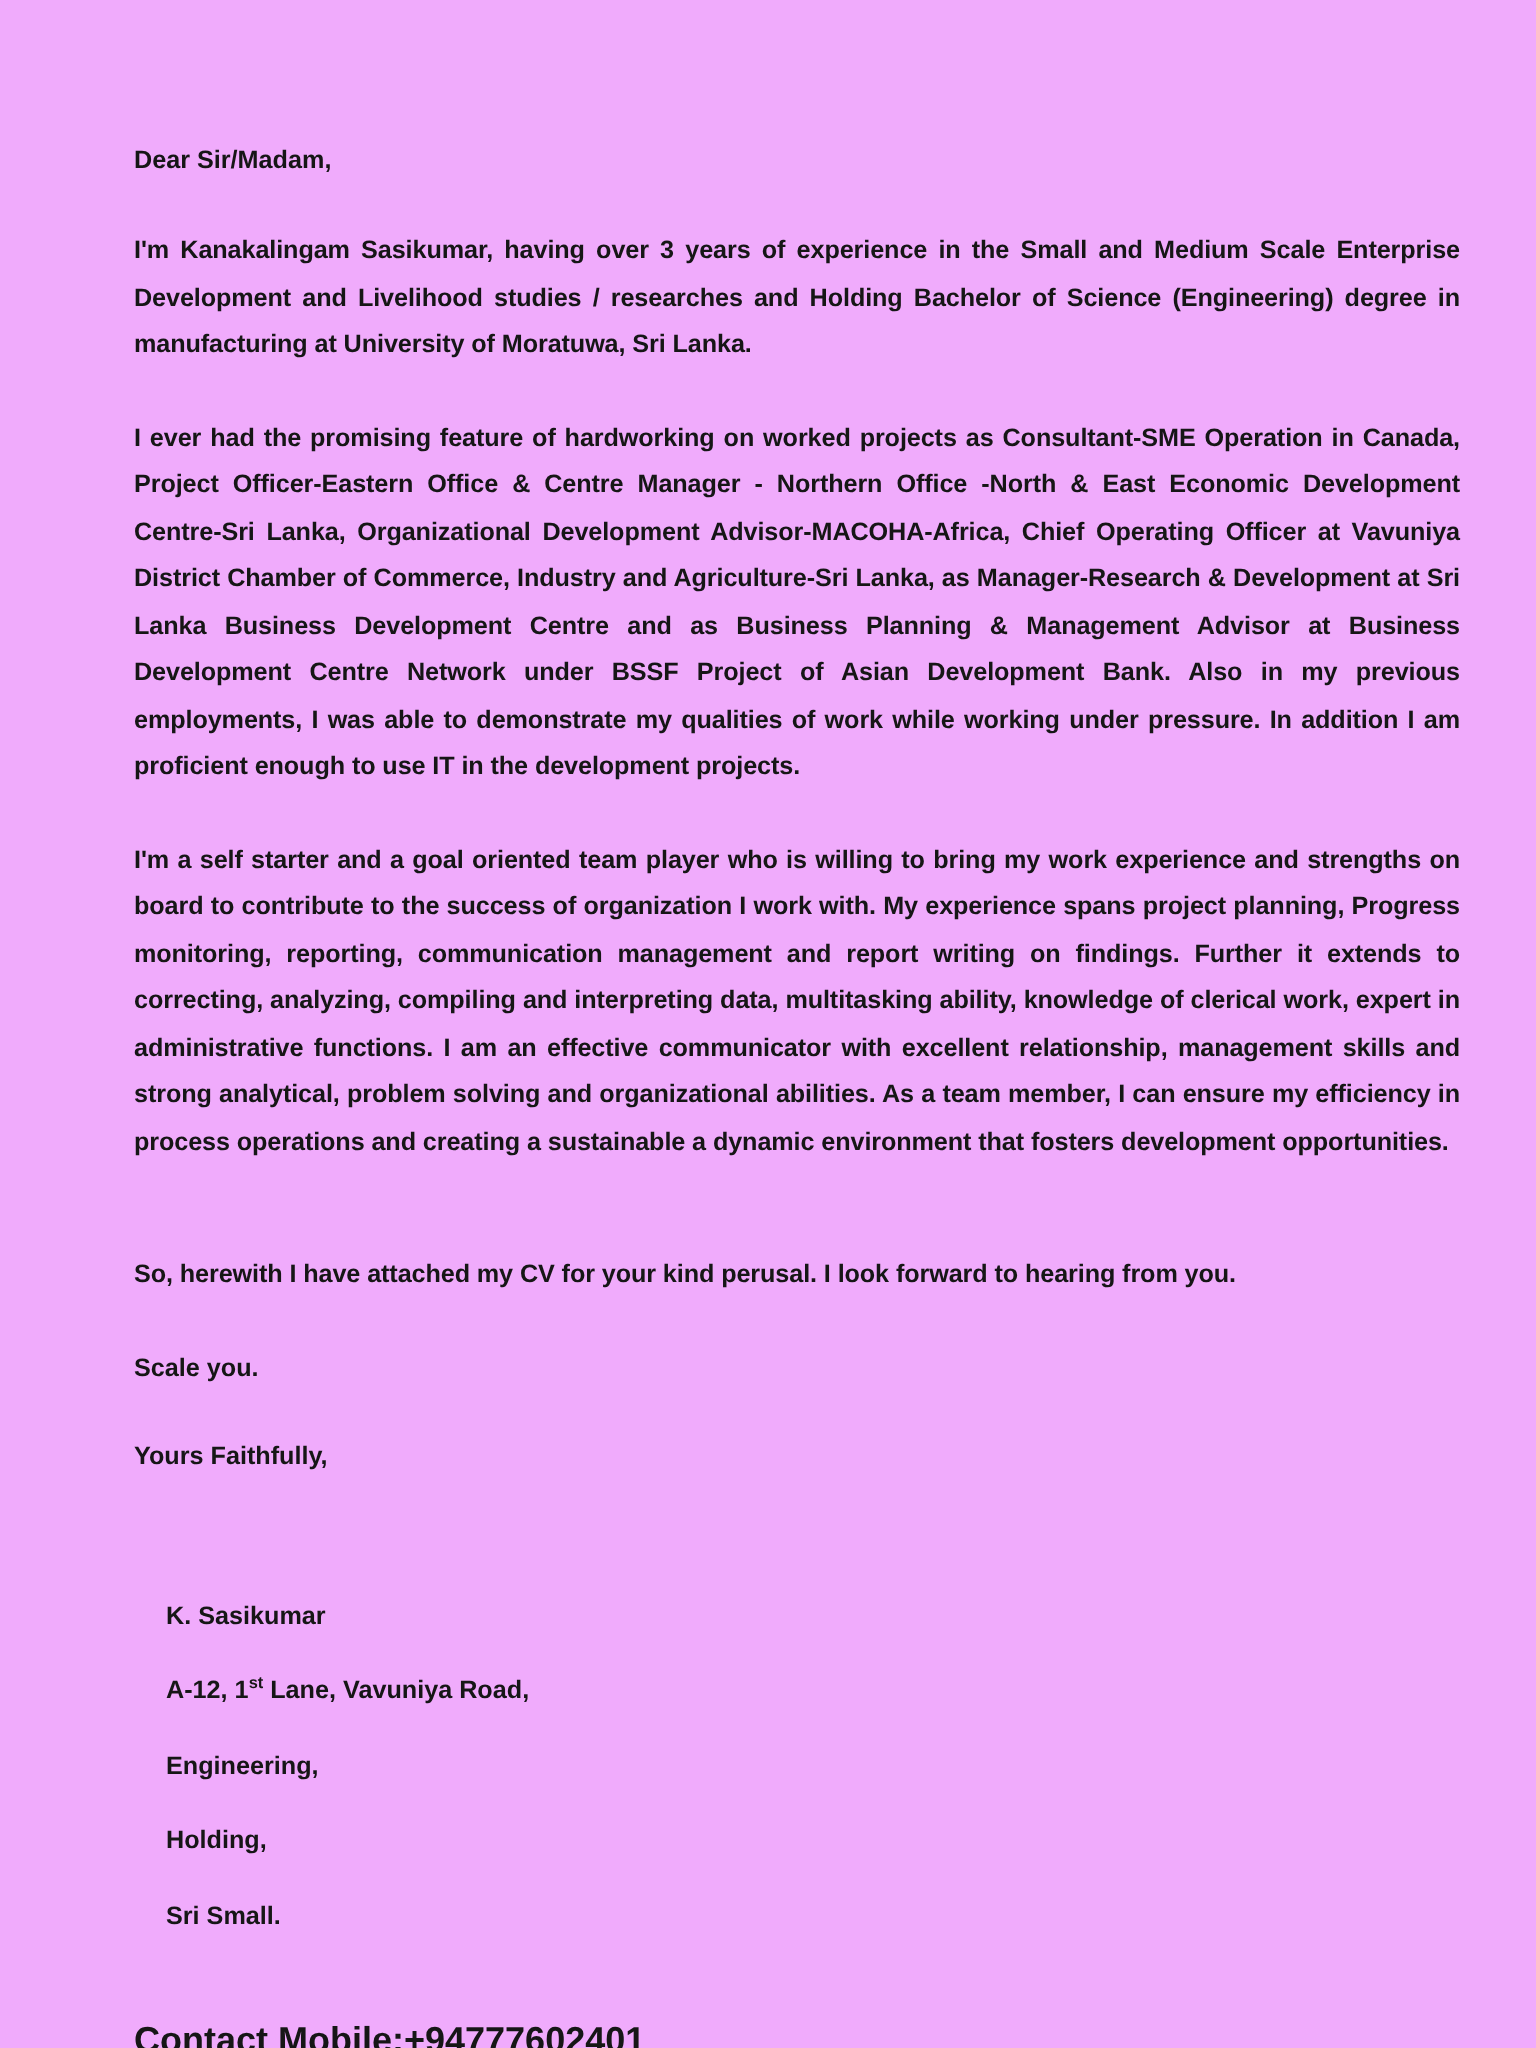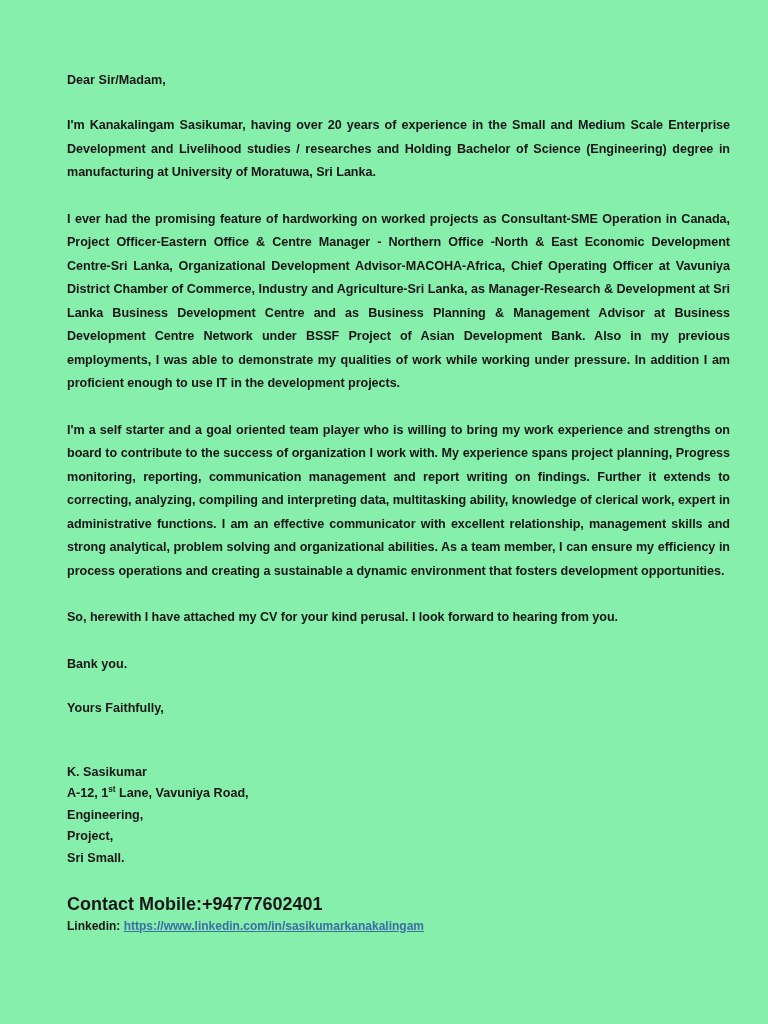--- a/index.html
+++ b/index.html
@@ -12,55 +12,56 @@
     width: 768px;
     height: 1024px;
     font-family: "Liberation Sans", sans-serif;
     color: #1a1a1a;
     overflow: hidden;
   }
   .page {
     position: relative;
     width: 768px;
     height: 1024px;
-    background: #86efac;
+    background: #f0abfc;
     box-sizing: border-box;
     padding: 70px 38px 0 67px;
   }
   .doc-body {
     width: 663px;
   }
   p.para {
     margin: 0;
     font-size: 12.6px;
     line-height: 23.5px;
     text-align: justify;
     text-justify: inter-word;
     letter-spacing: -0.05px;
     font-weight: 600;
     color: #161616;
   }
   p.para.left {
     text-align: left;
+    margin-top: 20px;
   }
   .gap-sm { height: 23px; }
   .gap-md { height: 24px; }
   .gap-xl { height: 44px; }
   .salutation {
     font-size: 12.6px;
     line-height: 20px;
     font-weight: 600;
     margin: 0;
     color: #161616;
   }
   .addr-line {
     font-size: 12.6px;
     line-height: 21.5px;
     font-weight: 600;
-    margin: 0;
+    margin: 16px;
     color: #161616;
     white-space: nowrap;
   }
   .addr-line sup {
     font-size: 8.2px;
     vertical-align: super;
     line-height: 0;
   }
   .contact-line {
     font-size: 18px;
@@ -87,49 +88,49 @@
 </head>
 <body>
 
 <div class="page">
   <div class="doc-body">
 
     <p class="salutation">Dear Sir/Madam,</p>
 
     <div class="gap-md"></div>
 
-    <p class="para">I'm Kanakalingam Sasikumar, having over 20 years of experience in the Small and Medium Scale Enterprise Development and Livelihood studies / researches and Holding Bachelor of Science (Engineering) degree in manufacturing at University of Moratuwa, Sri Lanka.</p>
+    <p class="para">I'm Kanakalingam Sasikumar, having over 3 years of experience in the Small and Medium Scale Enterprise Development and Livelihood studies / researches and Holding Bachelor of Science (Engineering) degree in manufacturing at University of Moratuwa, Sri Lanka.</p>
 
     <div class="gap-sm"></div>
 
     <p class="para"> I ever had the promising feature of hardworking on worked projects as Consultant-SME Operation in Canada, Project Officer-Eastern Office &amp; Centre Manager - Northern Office -North &amp; East Economic Development Centre-Sri Lanka, Organizational Development Advisor-MACOHA-Africa, Chief Operating Officer at Vavuniya District Chamber of Commerce, Industry and Agriculture-Sri Lanka, as Manager-Research &amp; Development at Sri Lanka Business Development Centre and as Business Planning &amp; Management Advisor at Business Development Centre Network under BSSF Project of Asian Development Bank. Also in my previous employments, I was able to demonstrate my qualities of work while working under pressure. In addition I am proficient enough to use IT in the development projects.</p>
 
     <div class="gap-sm"></div>
 
     <p class="para"> I'm a self starter and a goal oriented team player who is willing to bring my work experience and strengths on board to contribute to the success of organization I work with. My experience spans project planning, Progress monitoring, reporting, communication management and report writing on findings.  Further it extends to correcting, analyzing, compiling and interpreting data, multitasking ability, knowledge of clerical work, expert in administrative functions. I am an effective communicator with excellent relationship, management skills and strong analytical, problem solving and organizational abilities. As a team member, I can ensure my efficiency in process operations and creating a sustainable a dynamic environment that fosters development opportunities.</p>
 
     <div class="gap-sm"></div>
 
     <p class="para left">So, herewith I have attached my CV for your kind perusal. I look forward to hearing from you.</p>
 
     <div class="gap-md"></div>
 
-    <p class="salutation">Bank you.</p>
+    <p class="salutation">Scale you.</p>
 
     <div class="gap-md"></div>
 
     <p class="salutation">Yours Faithfully,</p>
 
     <div class="gap-xl"></div>
 
     <div>
       <p class="addr-line">K. Sasikumar</p>
       <p class="addr-line"><span>A-12, 1</span><sup>st</sup><span> Lane, Vavuniya Road,</span></p>
       <p class="addr-line">Engineering,</p>
-      <p class="addr-line">Project,</p>
+      <p class="addr-line">Holding,</p>
       <p class="addr-line">Sri Small.</p>
     </div>
 
     <div class="gap-md"></div>
 
     <div>
       <p class="contact-line"> Contact Mobile:+94777602401</p>
       <p class="link-line"><span>Linkedin: </span><a class="weblink" href="#" style="color: rgb(58, 110, 165);">https://www.linkedin.com/in/sasikumarkanakalingam</a></p>
     </div>
 

